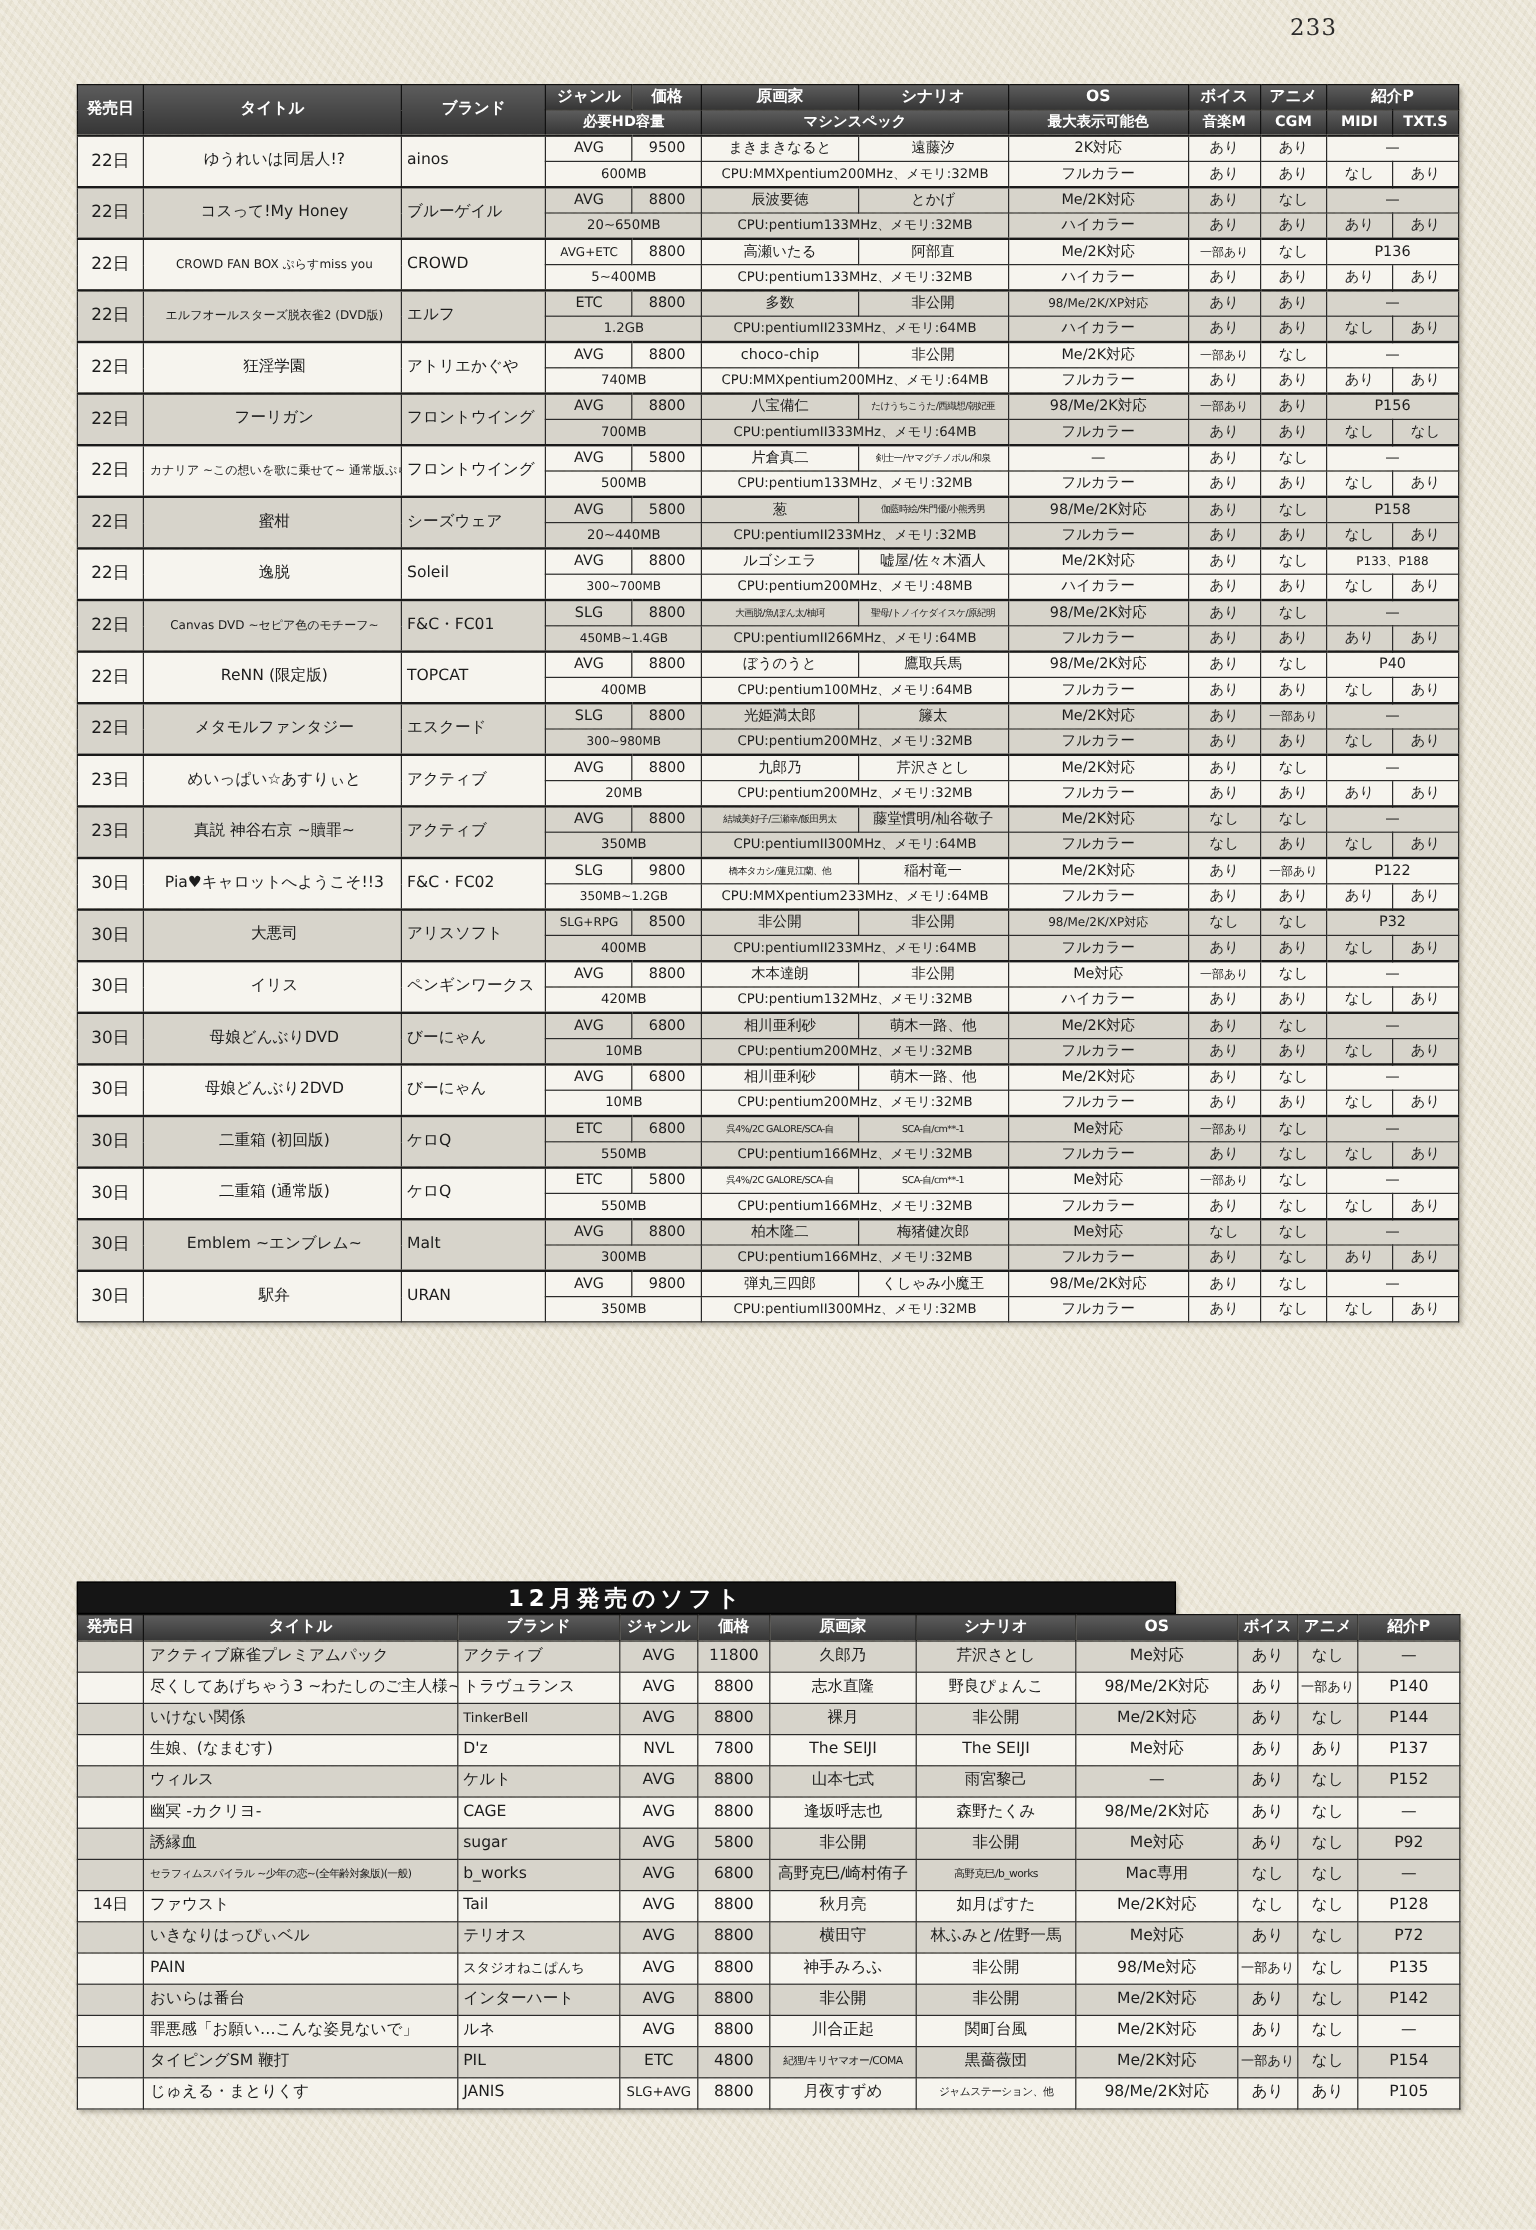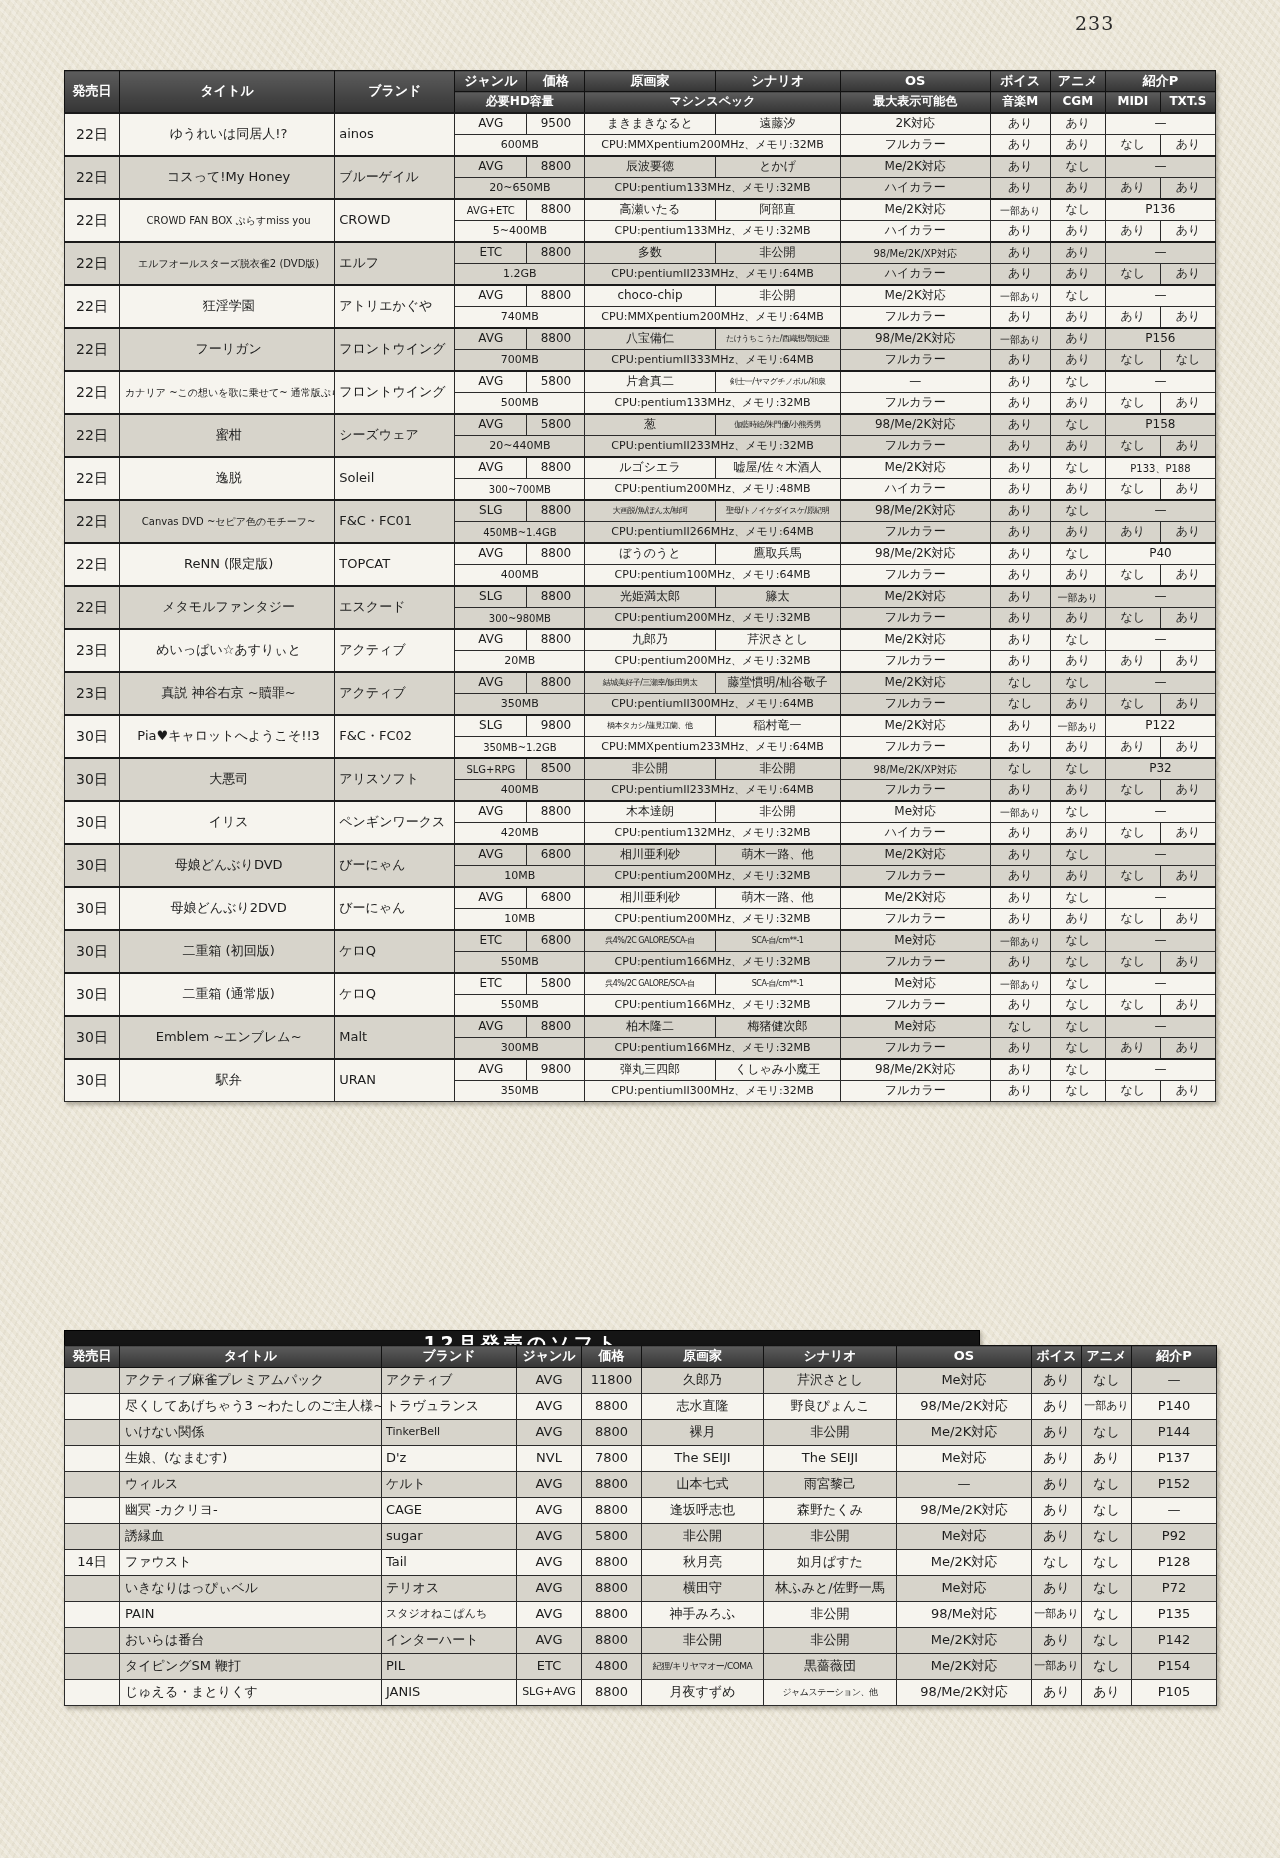--- a/index.html
+++ b/index.html
@@ -42,21 +42,20 @@
   tr.w td{background:#f6f4ee;}
   tr.g td{background:#d7d4cb;}
   
   .t2title{
     position:absolute;left:64px;top:1318px;width:916px;height:27px;
     background:#151515;color:#fff;
     display:flex;align-items:center;justify-content:center;
     font-size:19px;font-weight:bold;letter-spacing:4px;
     border:1px solid #000;box-sizing:border-box;
     box-shadow:2px 3px 4px rgba(60,55,40,.35);
-    margin-top:12px;
   }
   .t2{position:absolute;left:64px;top:1345px;width:1152px;
       box-shadow:2px 3px 4px rgba(60,55,40,.35);}
   .t2 th{
     background:linear-gradient(#5c5c5c,#353535);
     color:#fff;font-size:13px;font-weight:bold;height:21px;border:1px solid #111;
   }
   .t2 td{height:25px;font-size:13px;text-align:center;}
   .t2 td.title{text-align:left;font-size:13px;padding-left:5px;}
   .t2 td.brand{text-align:left;font-size:13px;padding-left:4px;}
@@ -735,20 +734,33 @@
           <td class="brand">sugar</td>
           <td>AVG</td>
           <td>5800</td>
           <td>非公開</td>
           <td>非公開</td>
           <td>Me対応</td>
           <td>あり</td>
           <td>なし</td>
           <td>P92</td>
         </tr>
+        <tr class="g">
+          <td></td>
+          <td class="title tiny">セラフィムスパイラル ~少年の恋~(全年齢対象版)(一般)</td>
+          <td class="brand">b_works</td>
+          <td>AVG</td>
+          <td>6800</td>
+          <td>高野克巳/崎村侑子</td>
+          <td class="tiny">高野克巳/b_works</td>
+          <td>Mac専用</td>
+          <td>なし</td>
+          <td>なし</td>
+          <td>—</td>
+        </tr>
         <tr class="w">
           <td>14日</td>
           <td class="title">ファウスト</td>
           <td class="brand">Tail</td>
           <td>AVG</td>
           <td>8800</td>
           <td>秋月亮</td>
           <td>如月ぱすた</td>
           <td>Me/2K対応</td>
           <td>なし</td>
@@ -786,20 +798,33 @@
           <td class="title">おいらは番台</td>
           <td class="brand">インターハート</td>
           <td>AVG</td>
           <td>8800</td>
           <td>非公開</td>
           <td>非公開</td>
           <td>Me/2K対応</td>
           <td>あり</td>
           <td>なし</td>
           <td>P142</td>
+        </tr>
+        <tr class="w">
+          <td></td>
+          <td class="title">罪悪感「お願い…こんな姿見ないで」</td>
+          <td class="brand">ルネ</td>
+          <td>AVG</td>
+          <td>8800</td>
+          <td>川合正起</td>
+          <td>関町台風</td>
+          <td>Me/2K対応</td>
+          <td>あり</td>
+          <td>なし</td>
+          <td>—</td>
         </tr>
         <tr class="g">
           <td></td>
           <td class="title">タイピングSM 鞭打</td>
           <td class="brand">PIL</td>
           <td>ETC</td>
           <td>4800</td>
           <td class="tiny">紀狸/キリヤマオー/COMA</td>
           <td>黒薔薇団</td>
           <td>Me/2K対応</td>

